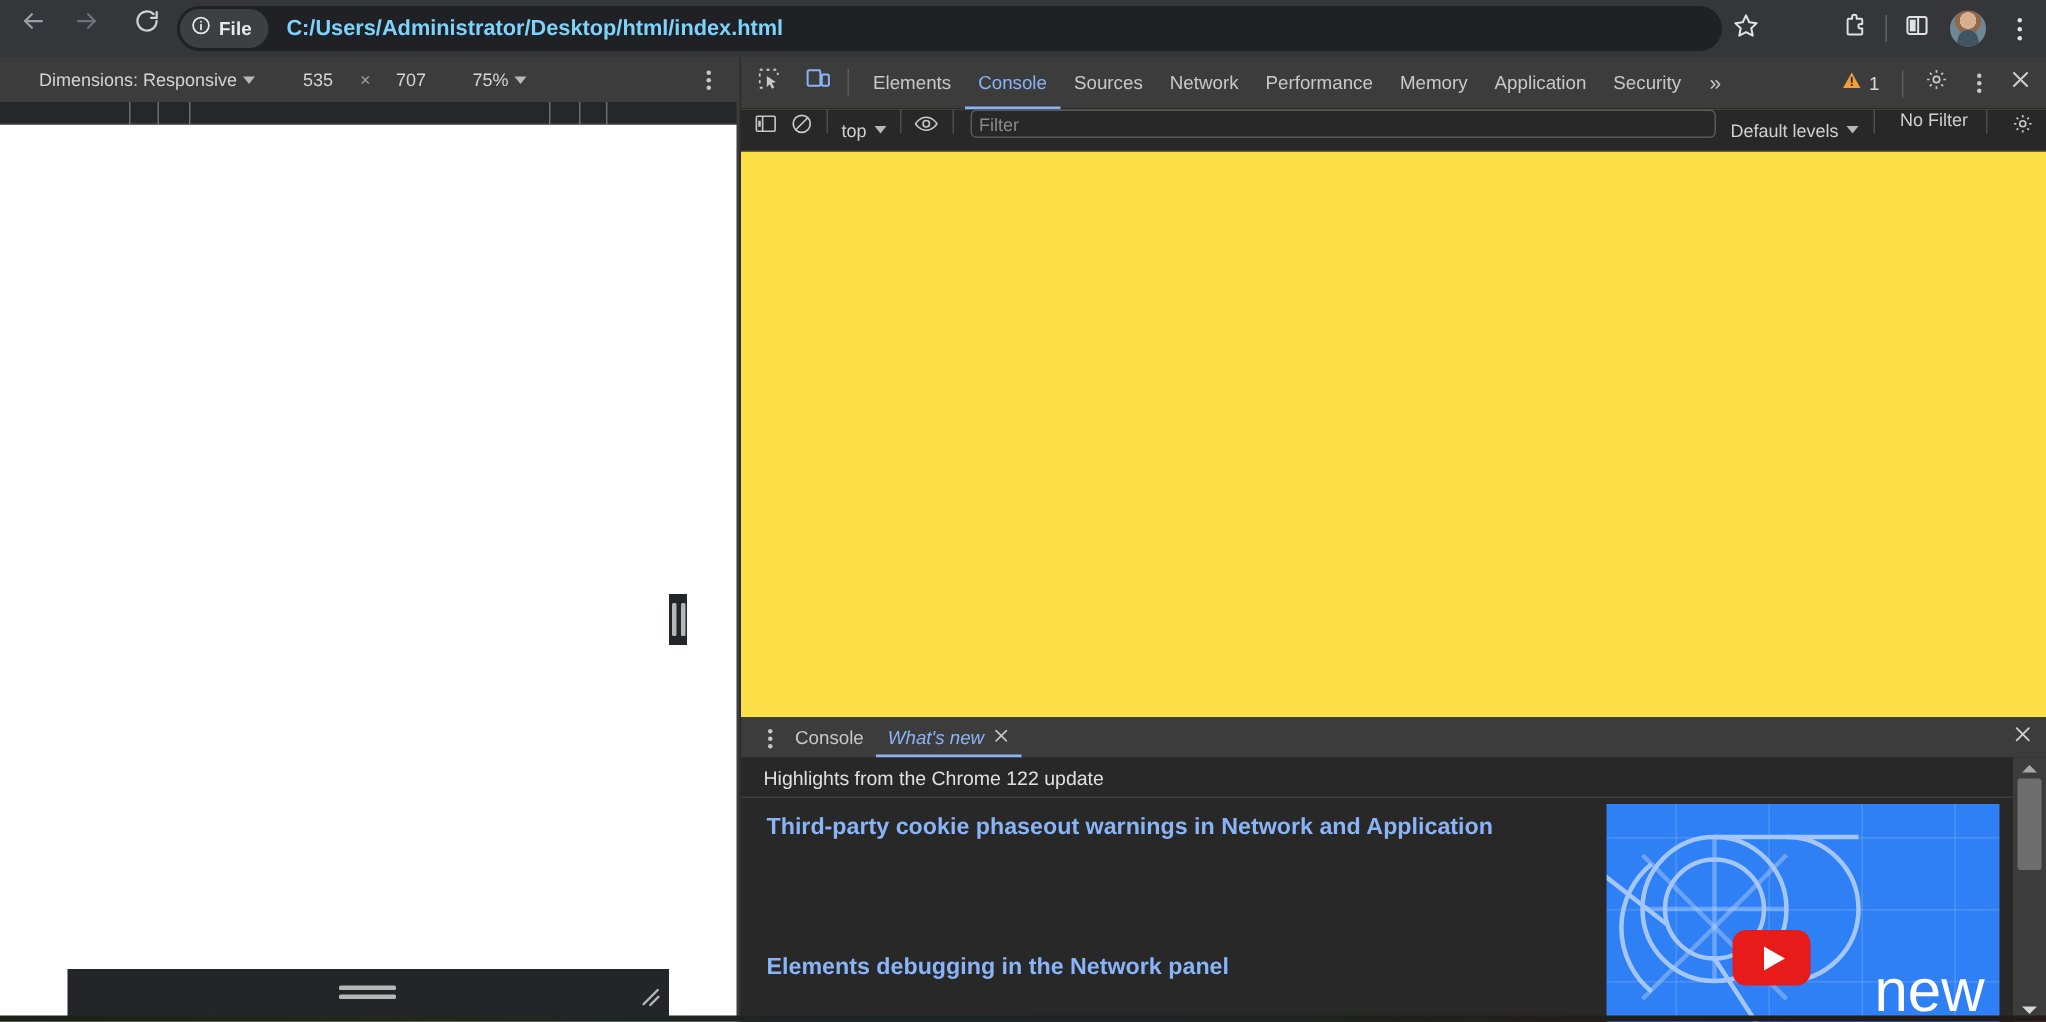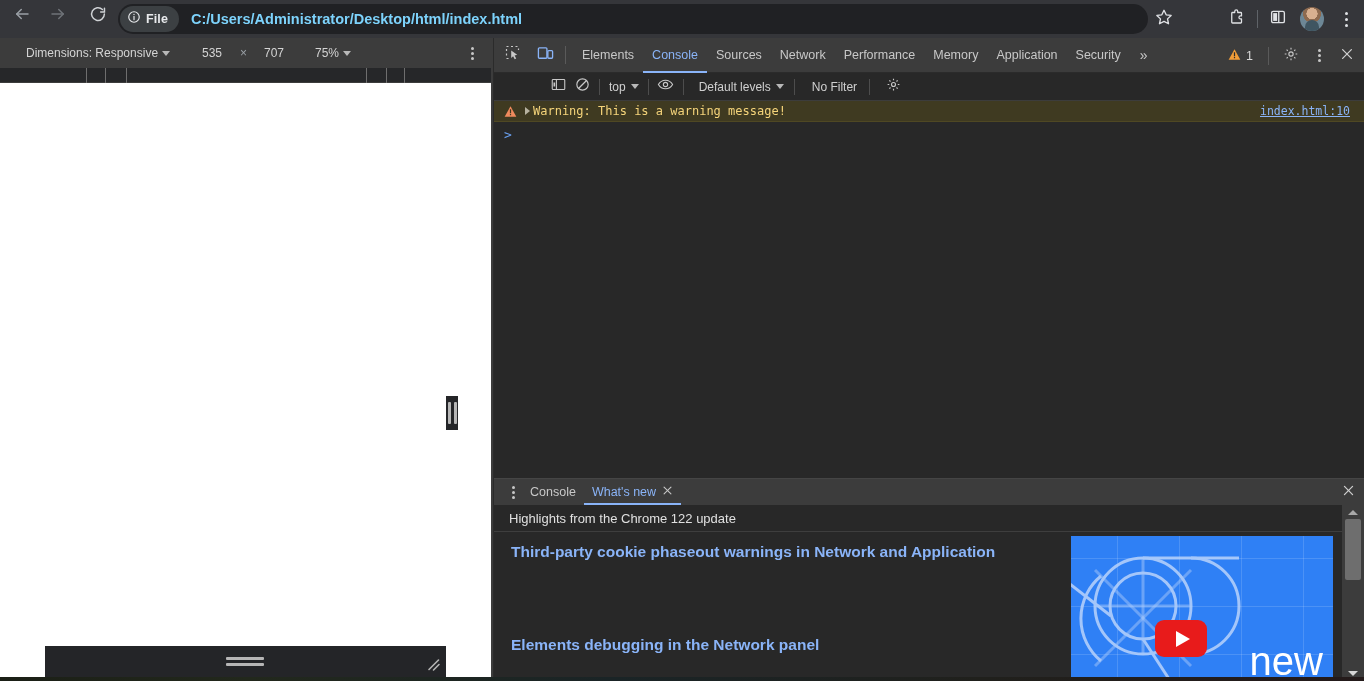--- a/index.html
+++ b/index.html
@@ -171,21 +171,21 @@
     position: absolute; right: 4px; top: 0; height: 35px;
     display: flex; align-items: center; gap: 2px;
   }
   #warn-badge { display: flex; align-items: center; gap: 5px; padding: 0 6px; }
   #warn-badge .wcount { color: #d8d8d8; font-size: 12.5px; }
 
   #dt-filterbar {
     position: absolute; left: 0; top: 35px; width: 870px; height: 28px;
     background: #282828;
     border-bottom: 1px solid #3c3c3c;
-    display: flex; align-items: center; padding-left: 48px;
+    display: flex; 
   }
   .fb-icon { width: 24px; height: 24px; display: flex; align-items: center; justify-content: center; }
   .fb-sep { width: 1px; height: 16px; background: #4d4d4d; margin: 0 5px; }
   #ctx-select { display: flex; align-items: center; gap: 5px; color: #d0d0d0; font-size: 12px; padding: 0 4px; }
   #filter-input {
     margin-left: 6px; width: 497px; height: 19px;
     background: #282828;
     border: 1px solid #5a5a5a; border-radius: 4px;
     color: #c0c0c0; font-size: 12px;
     padding: 0 5px;
@@ -249,21 +249,21 @@
   }
   #drawer-more {
     width: 18px; height: 18px; margin-left: 10px;
     display: flex; flex-direction: column; align-items: center; justify-content: center; gap: 2px;
   }
   .dr-tab {
     height: 26px; padding: 0 8px;
     display: flex; align-items: center; gap: 6px;
     color: #c8c8c8; font-size: 12.5px;
   }
-  .dr-tab.active { color: #8ab4f8; box-shadow: inset 0 -2px 0 #8ab4f8; }
+  .dr-tab.active { color: #8ab4f8; box-shadow: inset 0 -2px 0 #8ab4f8; font-style: italic; }
   #drawer-close {
     position: absolute; right: 8px; top: 5px;
     width: 16px; height: 16px;
     display: flex; align-items: center; justify-content: center;
   }
   #drawer-subtitle {
     position: absolute; left: 0; top: 26px; width: 848px; height: 27px;
     background: #282828;
     border-bottom: 1px solid #3e3e3e;
     display: flex; align-items: center;
@@ -584,54 +584,38 @@
     <div class="fb-sep"></div>
     <div class="fb-icon">
       <span>
         <svg width="17" height="17" viewBox="0 0 22 22" fill="none" stroke="#c8c8c8" stroke-width="1.4">
             <path d="M1.8 11S5 5.4 11 5.4 20.2 11 20.2 11 17 16.6 11 16.6 1.8 11 1.8 11z"></path>
             <circle cx="11" cy="11" r="2.8"></circle>
           </svg>
       </span>
     </div>
     <div class="fb-sep"></div>
+    <input id="filter-input" value="" placeholder="Filter" style="">
     <div id="levels-select">
       <span>Default levels</span>
       <i class="caret-dn"></i>
     </div>
     <div class="fb-sep" style="margin-left:10px"></div>
     <div id="no-issues">No Filter</div>
     <div class="fb-sep" style="margin-left:12px"></div>
     <div class="fb-icon" style="margin-left:6px">
       <span>
         <svg width="15" height="15" viewBox="0 0 24 24" fill="none" stroke="#c8c8c8" stroke-width="1.8">
             <circle cx="12" cy="12" r="3.2"></circle>
             <path d="M12 2.6v2.6M12 18.8v2.6M21.4 12h-2.6M5.2 12H2.6M18.6 5.4l-1.8 1.8M7.2 16.8l-1.8 1.8M18.6 18.6l-1.8-1.8M7.2 7.2 5.4 5.4"></path>
           </svg>
       </span>
     </div>
   </div>
 
-  <div id="console-body">
-    <div id="warn-row">
-      <span class="w-tri">
-        <svg width="13" height="13" viewBox="0 0 16 16">
-            <path d="M8 1.6 15.2 14.4H.8z" fill="#f08a5d"></path>
-            <rect x="7.25" y="5.2" width="1.5" height="5" fill="#3f3a21"></rect>
-            <rect x="7.25" y="11.1" width="1.5" height="1.5" fill="#3f3a21"></rect>
-          </svg>
-      </span>
-      <i class="disclosure"></i>
-      <span id="warn-text">Warning: This is a warning message!</span>
-      <a id="warn-src" href="#">index.html:10</a>
-    </div>
-    <div id="prompt-row">
-      <span id="prompt-caret">&gt;</span>
-    </div>
-  </div>
 
   <div id="drawer">
     <div id="drawer-tabbar">
       <div id="drawer-more">
         <i class="dot3"></i>
           <i class="dot3"></i>
           <i class="dot3"></i>
       </div>
       <div class="dr-tab">
         <span>Console</span>

